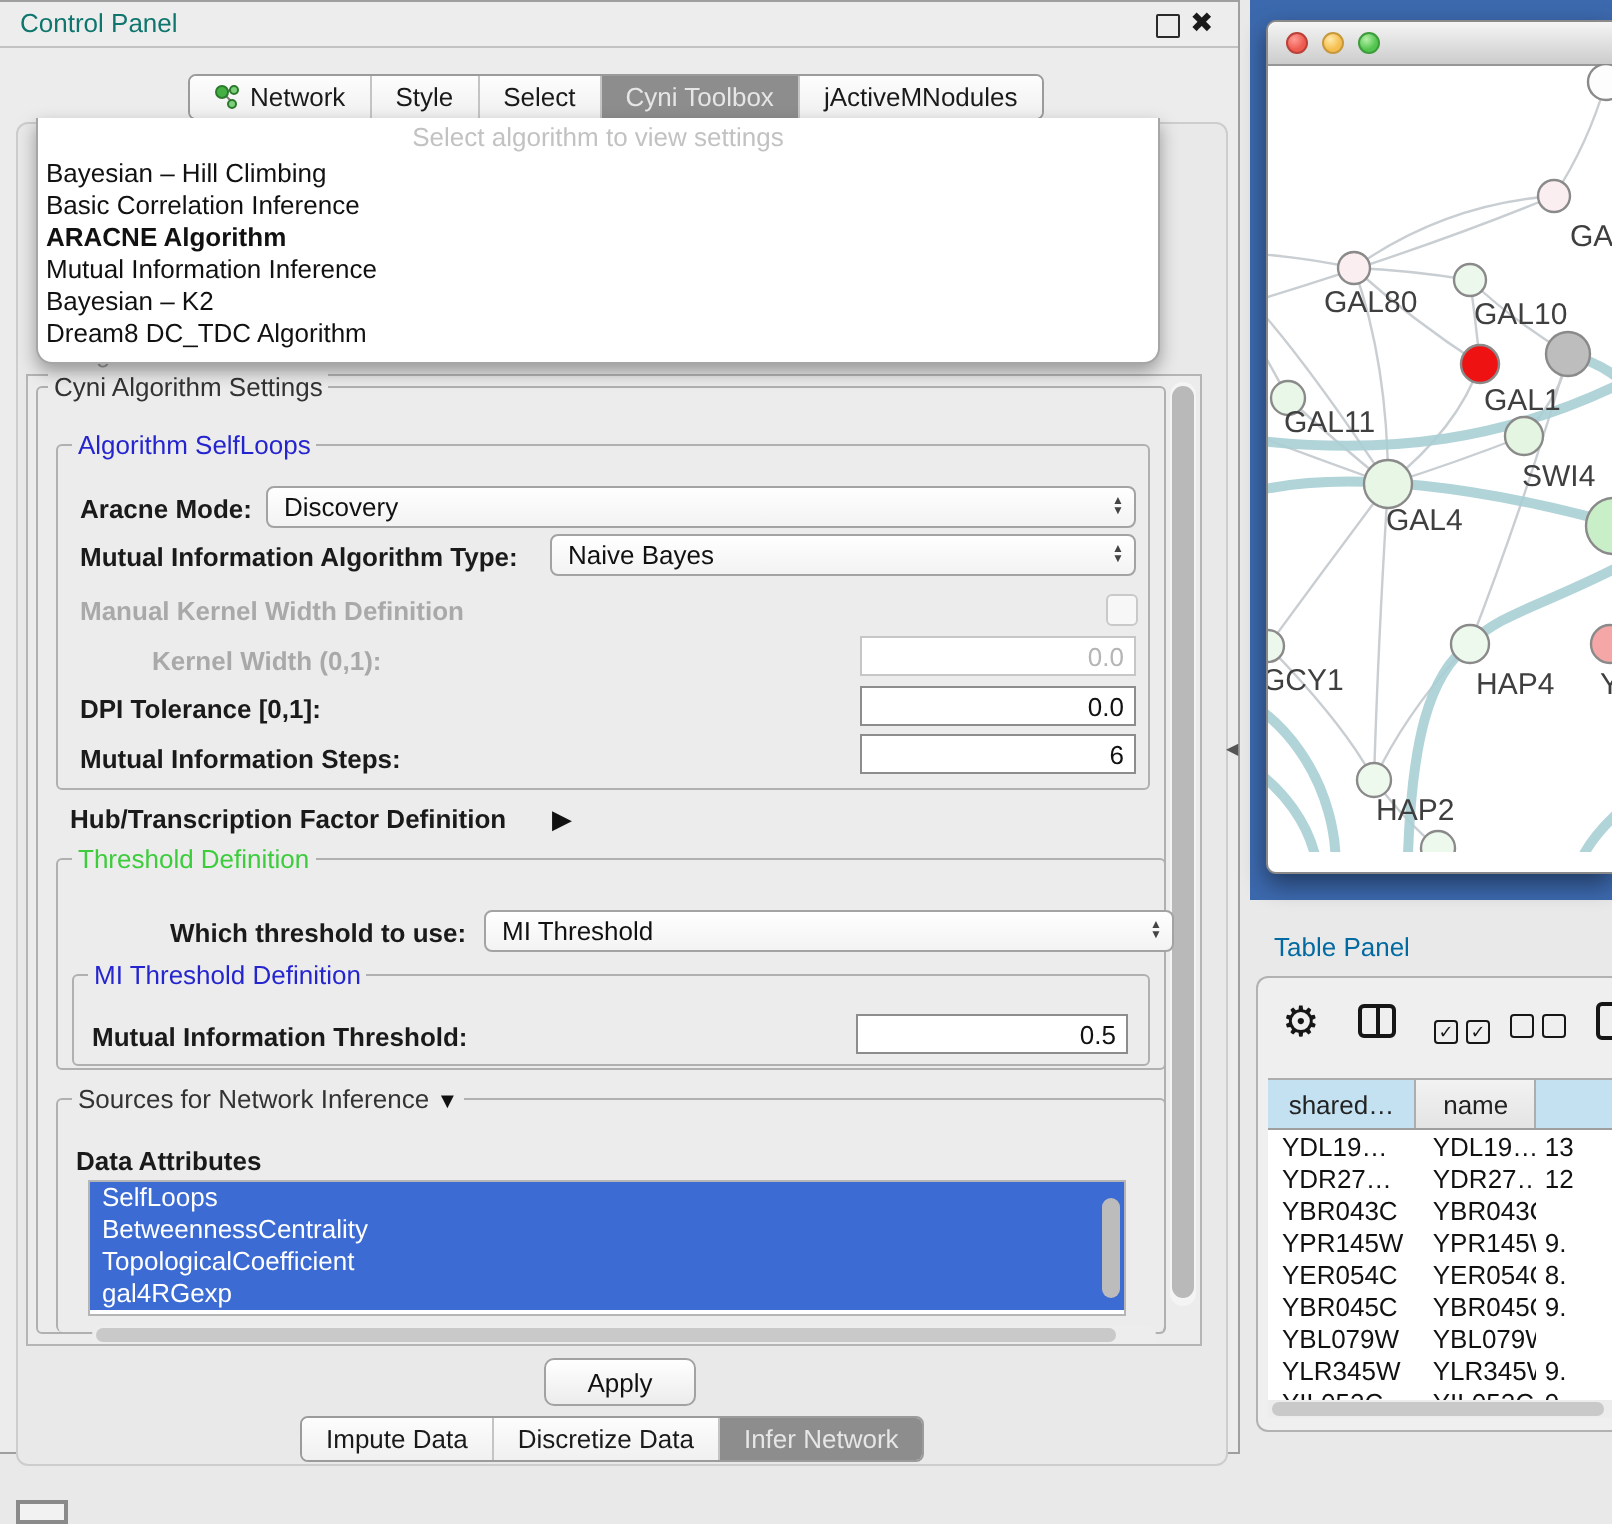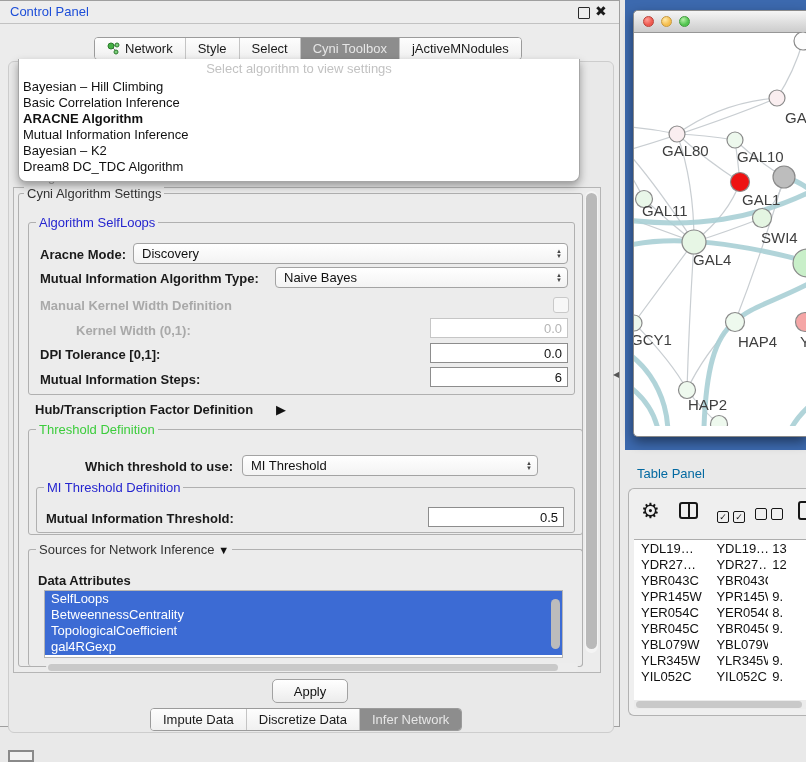--- a/index.html
+++ b/index.html
@@ -3,21 +3,21 @@
 <meta charset="utf-8">
 <style>
   html,body{margin:0;padding:0;}
   body{width:806px;height:762px;background:#e9e9e9;font-family:"Liberation Sans","DejaVu Sans",sans-serif;overflow:hidden;}
   #page{position:relative;width:806px;height:762px;background:#e9e9e9;}
   .abs{position:absolute;}
 
   
   #control-panel{left:0;top:8;width:620px;height:727px;background:#ececec;border:1px solid #9f9f9f;border-left:none;box-sizing:border-box;}
   #cp-titlebar{left:0;top:0;width:100%;height:22px;background:#ededed;border-bottom:1px solid #c2c2c2;}
-  #cp-title{left:10px;top:3px;font-size:13px;color:#1d4ed8;}
+  #cp-title{left:10px;top:3px;font-size:13px;color:#0f766e;}
   #cp-float{left:578px;top:6px;width:10px;height:10px;border:1.5px solid #2a2a2a;border-radius:1px;background:#ededed;}
   #cp-close{left:595px;top:2px;font-size:14px;font-weight:bold;color:#1a1a1a;}
 
   
   .seg-bar{display:flex;align-items:stretch;background:#fbfbfb;border:1px solid #9b9b9b;border-radius:4px;overflow:hidden;height:21px;}
   .seg{display:flex;align-items:center;padding:0 12px;font-size:13px;color:#1a1a1a;border-right:1px solid #c4c4c4;background:linear-gradient(#fdfdfd,#f0f0f0);white-space:nowrap;}
   .seg:last-child{border-right:none;}
   .seg.selected{background:#8d8d8d;color:#e6e6e6;}
   #top-tabs{left:94px;top:36px;}
   #bottom-tabs{left:150px;top:707px;}
@@ -222,21 +222,21 @@
     <span class="field-label" style="left:40px;top:371px;">Mutual Information Steps:</span>
     <input class="tfield" style="left: 430px; top: 366px; width: 138px;" value="6">
 
     <span class="field-label" style="left:35px;top:401px;">Hub/Transcription Factor Definition</span>
     <span class="abs arrow-right" style="left:276px;top:401px;">▶</span>
 
     <div class="abs group" id="thresh-group"></div>
     <span class="group-label gl-green" id="thresh-label">Threshold Definition</span>
 
     <span class="field-label" style="left:85px;top:458px;">Which threshold to use:</span>
-    <div class="combo" style="left:242px;top:454px;width:296px;">
+    <div class="combo" style="left:242px;top:454px;width:345px;">
       <span>MI Threshold</span>
       <span class="spin">
           <span>▲</span>
           <span>▼</span>
         </span>
     </div>
 
     <div class="abs group" id="mithresh-group"></div>
     <span class="group-label gl-blue" id="mithresh-label">MI Threshold Definition</span>
 
@@ -349,20 +349,25 @@
   <span class="abs" id="table-title">Table Panel</span>
   <div class="abs" id="table-window">
     <div class="abs" id="table-toolbar">
       <span class="abs" id="gear-icon">⚙</span>
       <span class="abs col-icon"></span>
       <span class="abs" id="cb-checked"><span class="cb">✓</span><span class="cb">✓</span></span>
       <span class="abs" id="cb-unchecked"><span class="cb"></span><span class="cb"></span></span>
       <span class="abs" id="page-icon"></span>
     </div>
     <div class="abs" id="table-grid">
+      <div class="th-row">
+        <div class="th col0 hl">shared…</div>
+        <div class="th col1">name</div>
+        <div class="th col2 hl"></div>
+      </div>
       <div id="table-body">
           <div class="tr">
             <div class="td col0">YDL19…</div>
             <div class="td col1">YDL19…</div>
             <div class="td col2">13</div>
           </div>
           <div class="tr">
             <div class="td col0">YDR27…</div>
             <div class="td col1">YDR27…</div>
             <div class="td col2">12</div>

